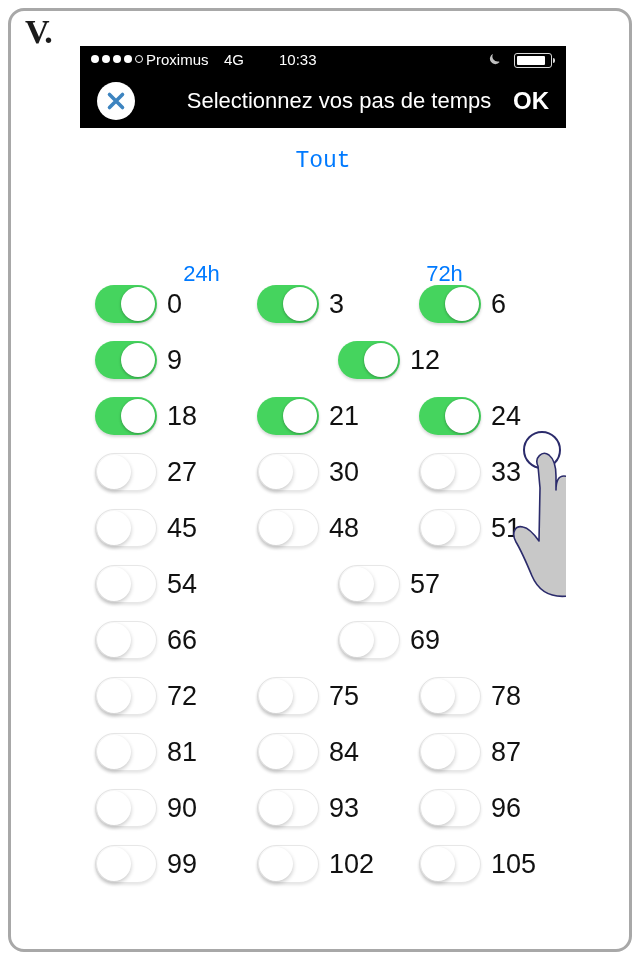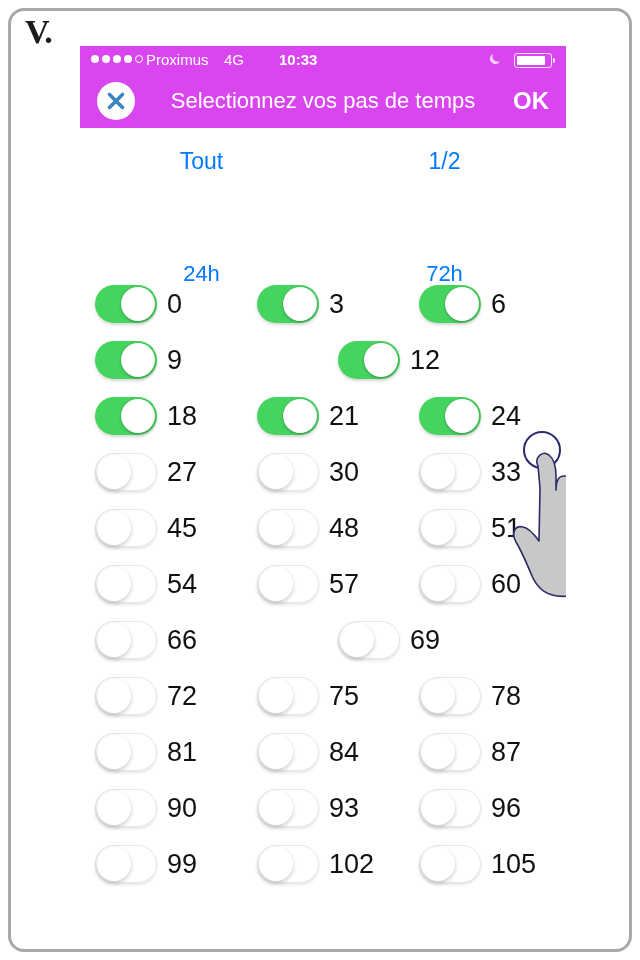--- a/index.html
+++ b/index.html
@@ -47,21 +47,21 @@
     background: #ffffff;
     overflow: hidden;
   }
 
   
   #bluebar {
     position: absolute;
     left: 0; top: 0;
     width: 486px;
     height: 82px;
-    background: #d946ef;
+    background: #000000;
   }
 
   #statusbar {
     position: absolute;
     left: 0; top: 0;
     width: 486px; height: 27px;
     color: #ffffff;
     font-size: 15px;
     line-height: 27px;
   }
@@ -77,21 +77,21 @@
     border-radius: 50%;
     background: #ffffff;
   }
   .sig-dots i.hollow {
     background: transparent;
     border: 1.3px solid #ffffff;
     width: 8px; height: 8px;
   }
   #carrier { position: absolute; left: 66px; top: 0; font-size: 15px; }
   #network { position: absolute; left: 144px; top: 0; font-size: 15px; }
-  #clock    { position: absolute; left: 199px; top: 0; font-size: 15px; font-weight: bold; }
+  #clock    { position: absolute; left: 199px; top: 0; font-size: 15px; font-weight: normal; }
 
   #moon-icon {
     position: absolute;
     right: 64px; top: 6px;
     width: 14px; height: 14px;
   }
   #battery {
     position: absolute;
     right: 14px; top: 7px;
     width: 38px; height: 15px;
@@ -124,21 +124,21 @@
   #close-btn {
     position: absolute;
     left: 17px; top: 9px;
     width: 38px; height: 38px;
     border-radius: 50%;
     background: #ffffff;
     cursor: pointer;
   }
   #nav-title {
     position: absolute;
-    left: 0; top: 0;
+    left: 16px; top: 0;
     width: 486px; height: 55px;
     line-height: 55px;
     text-align: center;
     color: #ffffff;
     font-size: 22px;
   }
   #ok-btn {
     position: absolute;
     right: 17px; top: 0;
     height: 55px;
@@ -157,20 +157,21 @@
     width: 486px; height: 40px;
     display: flex;
   }
   #quickrow .qcell {
     flex: 1 1 0;
     text-align: center;
     color: #007aff;
     font-size: 23px;
     line-height: 40px;
     cursor: pointer;
+    font-family: Liberation Mono, monospace;
   }
 
   
   #headrow {
     position: absolute;
     left: 0; top: 170px;
     width: 486px; height: 38px;
     display: flex;
   }
   #headrow .hcell {
@@ -297,21 +298,20 @@
             <path d="M12.5 12.5 L25.5 25.5 M25.5 12.5 L12.5 25.5" stroke="#3d84c0" stroke-width="3.6" stroke-linecap="round"></path>
           </svg>
         </div>
         <div id="nav-title">Selectionnez vos pas de temps</div>
         <div id="ok-btn">OK</div>
       </div>
     </div>
 
     <div id="quickrow">
       <div class="qcell">Tout</div>
-      <div class="qcell">1/2</div>
     </div>
 
     <div id="headrow">
       <div class="hcell">24h</div>
       <div class="hcell">72h</div>
     </div>
 
     <div id="grid">
         <div class="grow">
           <div class="gcell">
@@ -412,26 +412,20 @@
             <div class="switch off">
               <div class="knob"></div>
             </div>
             <span class="glabel">54</span>
           </div>
           <div class="gcell">
             <div class="switch off">
               <div class="knob"></div>
             </div>
             <span class="glabel">57</span>
-          </div>
-          <div class="gcell">
-            <div class="switch off">
-              <div class="knob"></div>
-            </div>
-            <span class="glabel">60</span>
           </div>
         </div>
         <div class="grow">
           <div class="gcell">
             <div class="switch off">
               <div class="knob"></div>
             </div>
             <span class="glabel">66</span>
           </div>
           <div class="gcell">

